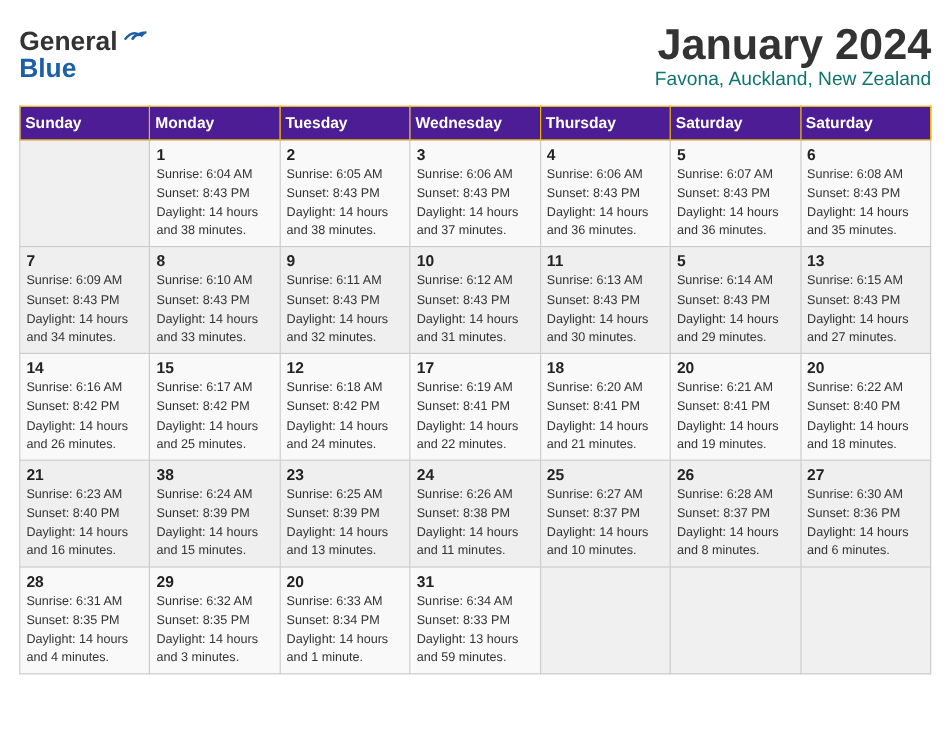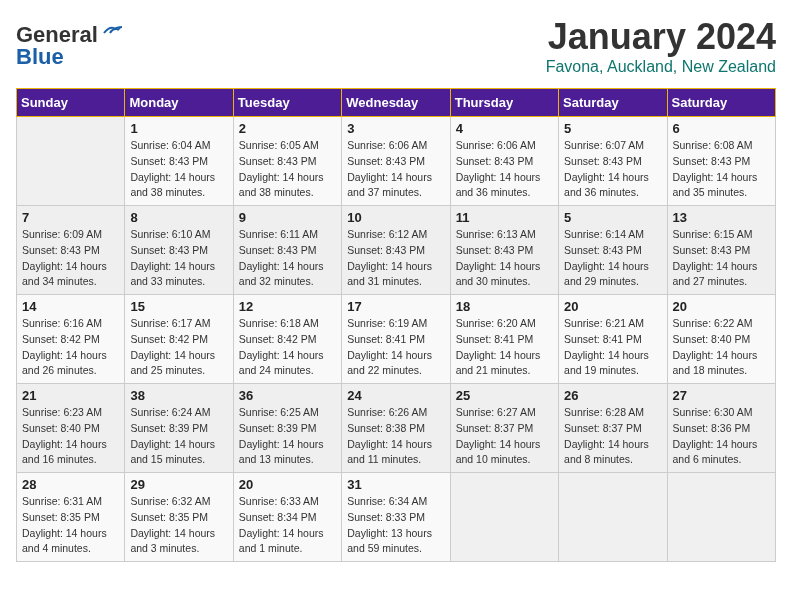--- a/index.html
+++ b/index.html
@@ -205,21 +205,21 @@
       <tr>
         <td>
           <div class="day-number">21</div>
           <div class="day-info">Sunrise: 6:23 AM<br>Sunset: 8:40 PM<br>Daylight: 14 hours and 16 minutes.</div>
         </td>
         <td>
           <div class="day-number">38</div>
           <div class="day-info">Sunrise: 6:24 AM<br>Sunset: 8:39 PM<br>Daylight: 14 hours and 15 minutes.</div>
         </td>
         <td>
-          <div class="day-number">36</div>
+          <div class="day-number">23</div>
           <div class="day-info">Sunrise: 6:25 AM<br>Sunset: 8:39 PM<br>Daylight: 14 hours and 13 minutes.</div>
         </td>
         <td>
           <div class="day-number">24</div>
           <div class="day-info">Sunrise: 6:26 AM<br>Sunset: 8:38 PM<br>Daylight: 14 hours and 11 minutes.</div>
         </td>
         <td>
           <div class="day-number">25</div>
           <div class="day-info">Sunrise: 6:27 AM<br>Sunset: 8:37 PM<br>Daylight: 14 hours and 10 minutes.</div>
         </td>

